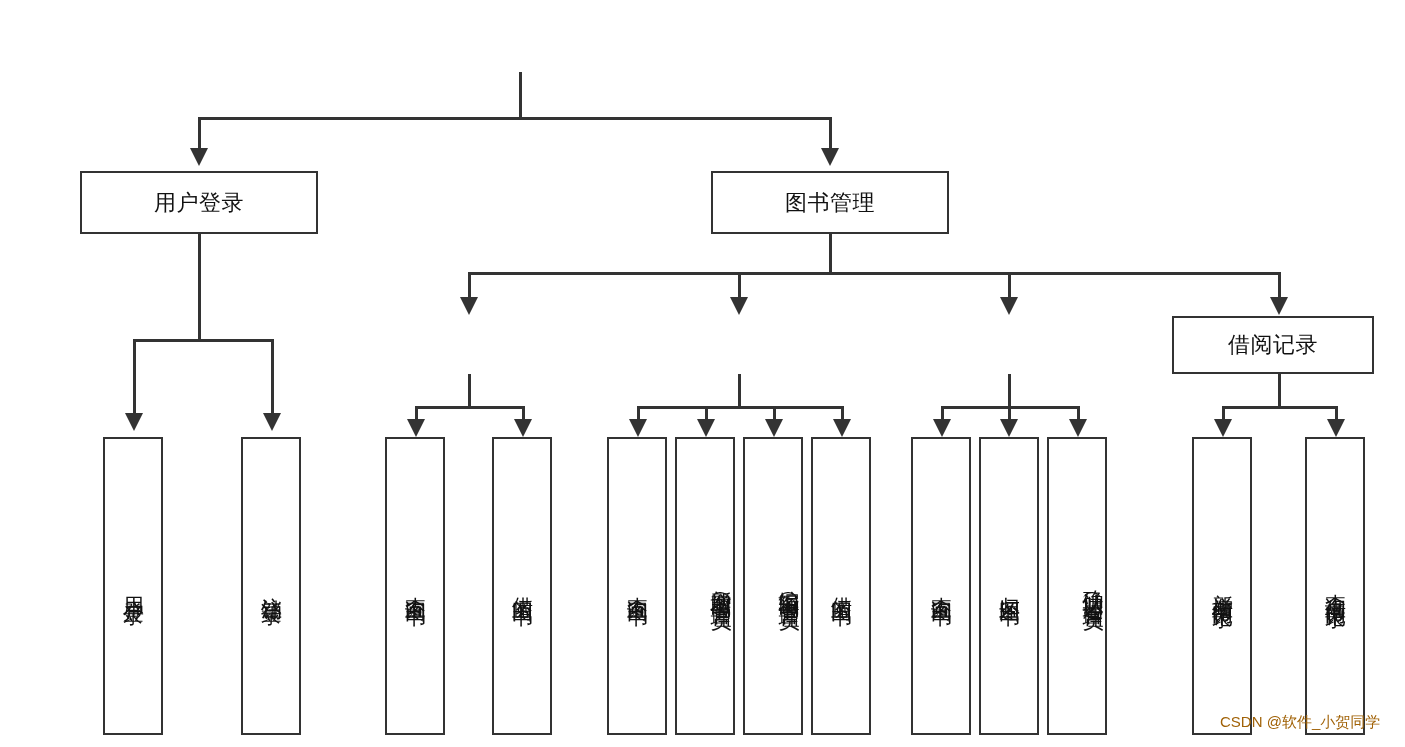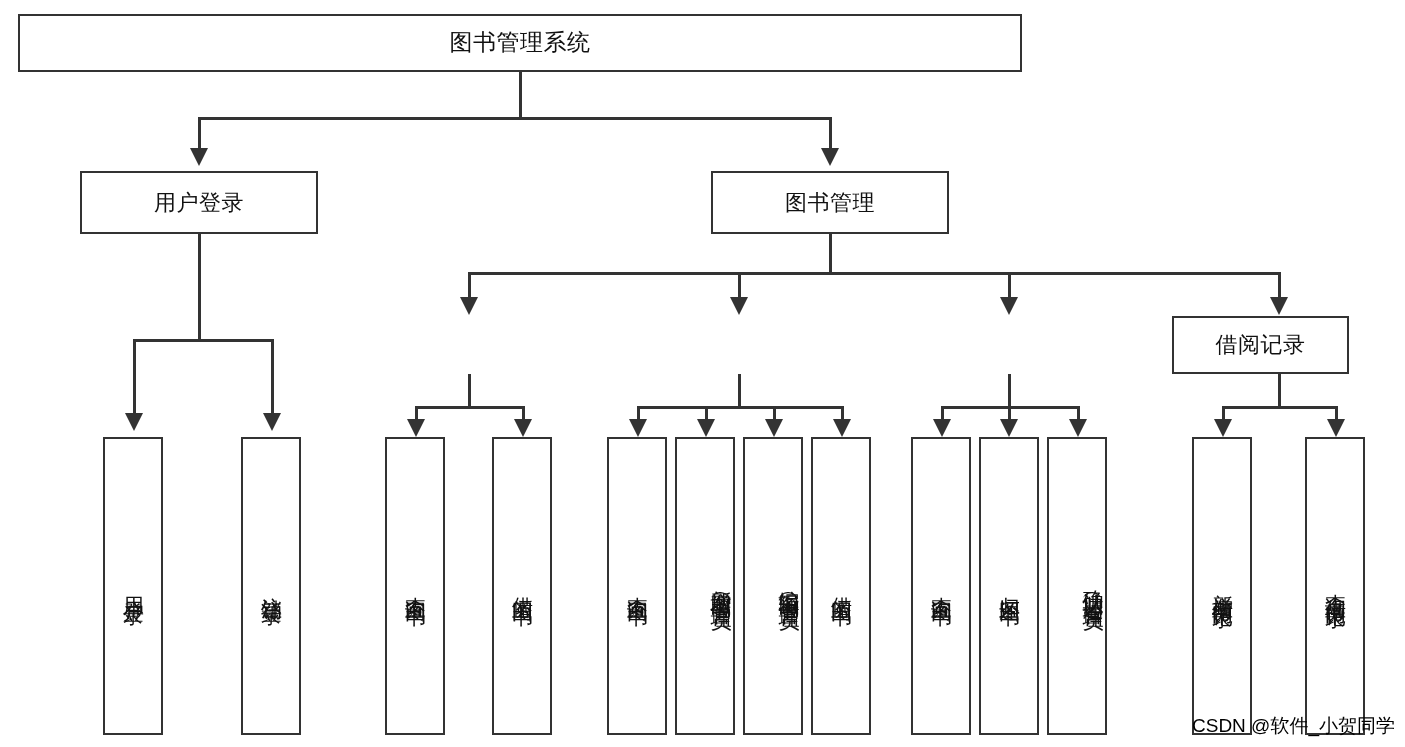--- a/index.html
+++ b/index.html
@@ -60,34 +60,32 @@
   .arrow {
     position: absolute;
     width: 0;
     height: 0;
     border-left: 9px solid transparent;
     border-right: 9px solid transparent;
     border-top: 18px solid #333333;
   }
   .watermark {
     position: absolute;
-    color: #000000;
-    font-size: 19px;
+    color: #a16207;
+    font-size: 15px;
     white-space: nowrap;
     user-select: none;
+    padding-left: 28px;
   }
 </style>
 </head>
 <body>
 
 <div id="canvas">
 
-  <div class="node horiz root" style="left:18px; top:14px; width:1004px; height:58px;">
-    <span class="label">图书管理系统</span>
-  </div>
 
   <div class="line v" style="left:519px; top:72px; height:46px;"></div>
   <div class="line h" style="left:198px; top:117px; width:633px;"></div>
   <div class="line v" style="left:198px; top:117px; height:33px;"></div>
   <div class="arrow" style="left:190px; top:148px;"></div>
   <div class="line v" style="left:829px; top:117px; height:33px;"></div>
   <div class="arrow" style="left:821px; top:148px;"></div>
 
   <div class="node horiz" style="left:80px; top:171px; width:238px; height:63px;">
     <span class="label">用户登录</span>
@@ -107,21 +105,21 @@
   <div class="line h" style="left:468px; top:272px; width:812px;"></div>
   <div class="line v" style="left:468px; top:272px; height:27px;"></div>
   <div class="arrow" style="left:460px; top:297px;"></div>
   <div class="line v" style="left:738px; top:272px; height:27px;"></div>
   <div class="arrow" style="left:730px; top:297px;"></div>
   <div class="line v" style="left:1008px; top:272px; height:27px;"></div>
   <div class="arrow" style="left:1000px; top:297px;"></div>
   <div class="line v" style="left:1278px; top:272px; height:27px;"></div>
   <div class="arrow" style="left:1270px; top:297px;"></div>
 
-  <div class="node horiz" style="left:1172px; top:316px; width:177px; height:58px;">
+  <div class="node horiz" style="left:1172px; top:316px; width:202px; height:58px;">
     <span class="label">借阅记录</span>
   </div>
 
   <div class="line v" style="left:468px; top:374px; height:34px;"></div>
   <div class="line h" style="left:415px; top:406px; width:109px;"></div>
   <div class="line v" style="left:415px; top:406px; height:15px;"></div>
   <div class="arrow" style="left:407px; top:419px;"></div>
   <div class="line v" style="left:522px; top:406px; height:15px;"></div>
   <div class="arrow" style="left:514px; top:419px;"></div>
 

